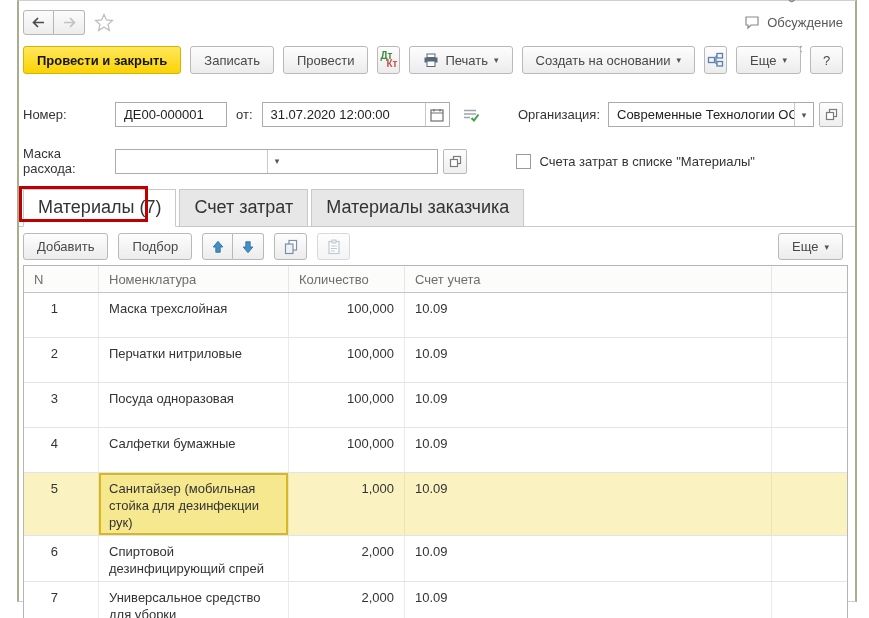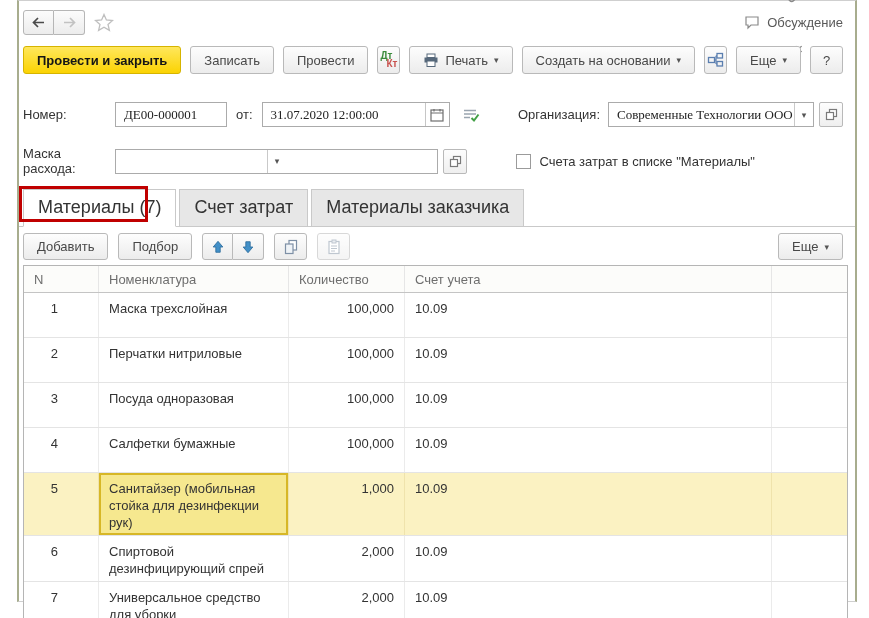--- a/index.html
+++ b/index.html
@@ -31,21 +31,21 @@
   .dtkt { font-size:10px; line-height:8px; font-weight:bold; text-align:left; }
   .dtkt .dt { color:#3C8B3C; display:block; }
   .dtkt .kt { color:#C9534F; display:block; margin-left:6px; }
   .grp-right { margin-left:auto; display:flex; gap:9px; }
 
   
   .fields { padding-left:4px; padding-right:12px; font-size:13px; color:#333; }
   .frow { display:flex; align-items:center; margin-top:19px; }
   .flabel { width:92px; flex:none; }
   .textbox { height:25px; border:1px solid #ABABAB; background:#fff; display:flex; align-items:center;
-    font-size:13px; color:#222;font-family:Liberation Serif, serif; }
+    font-size:13px; color:#222; }
   .textval { padding:0 8px; white-space:nowrap; overflow:hidden; flex:1; }
   .numbox { width:112px; }
   .otlabel { margin:0 9px; }
   .datebox { width:188px; }
   .sqbtn { width:24px; height:100%; border-left:1px solid #C6C6C6; display:flex; align-items:center;
     justify-content:center; cursor:pointer; background:#fff; }
   .toolico { width:26px; height:25px; display:flex; align-items:center; justify-content:center;
     margin-left:8px; cursor:pointer; }
   .combo { display:flex; }
   .dd { width:19px; height:100%; border-left:1px solid #C9C9C9; display:flex; align-items:center;

